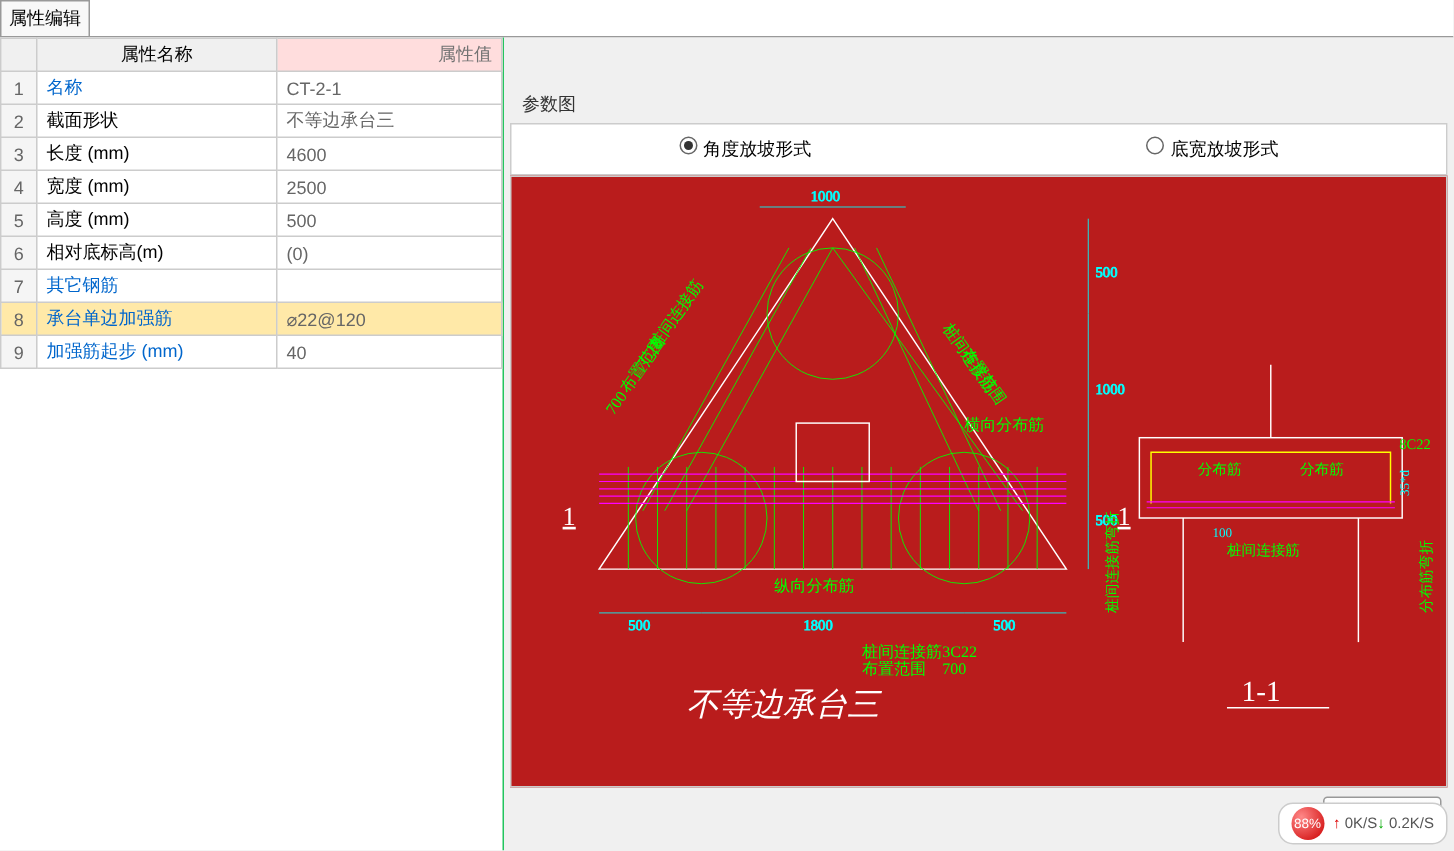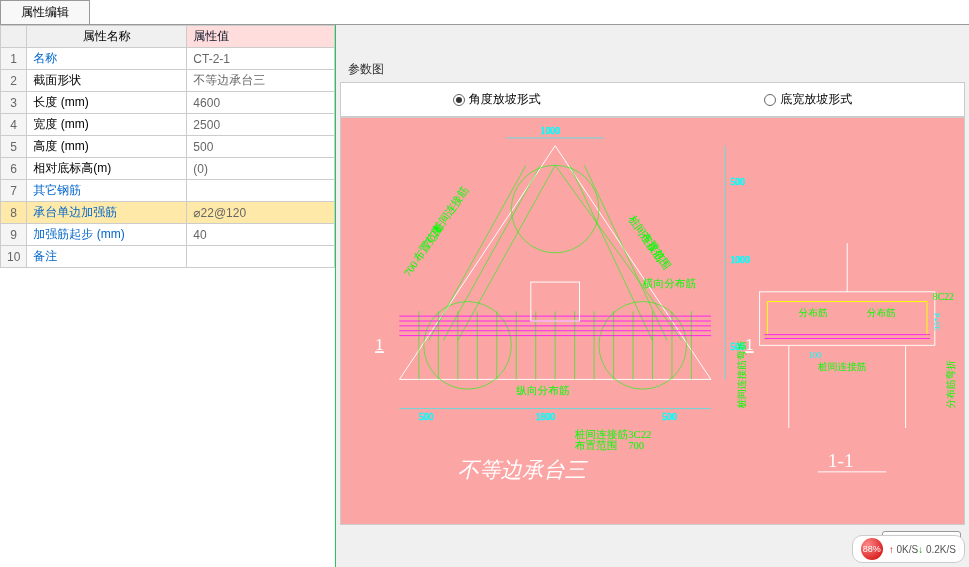--- a/index.html
+++ b/index.html
@@ -1,39 +1,39 @@
 <!DOCTYPE html>
 <html><head>
 <meta charset="utf-8">
 <style>
 * { box-sizing: border-box; margin: 0; padding: 0; }
 body { font-family: "Microsoft YaHei", SimSun, sans-serif; font-size: 12px; background: #f0f0f0; width: 969px; height: 567px; overflow: hidden; }
 .app { display: flex; flex-direction: column; height: 100%; }
 .tab-bar { background: #fff; border-bottom: 1px solid #999; padding: 0; }
-.tab { display: inline-block; padding: 3px 20px; border: 1px solid #999; border-bottom: none; background: #f8f8f8; cursor: pointer; }
+.tab { display: inline-block; padding: 3px 5px; border: 1px solid #999; border-bottom: none; background: #f8f8f8; cursor: pointer; }
 .main { display: flex; flex: 1; }
 .left-panel { width: 336px; background: #fff; border-right: 1px solid #22c55e; }
 .prop-table { width: 100%; border-collapse: collapse; }
 .prop-table th, .prop-table td { border: 1px solid #ccc; padding: 2px 6px; height: 18px; text-align: left; }
 .prop-table th { background: #f0f0f0; font-weight: normal; }
 .prop-table th.name-col { text-align: center; }
-.prop-table th.val-col { background: #fdd; color: #0f172a; text-align: left; margin-left: 42px; }
+.prop-table th.val-col { background: #fdd; color: #737373; text-align: right; margin-left: 42px; }
 .row-num { width: 24px; text-align: center !important; background: #f5f5f5; color: #666; }
 .name-cell { width: 160px; color: #0066cc; }
 .black-name { color: #000; }
 .val-cell { color: #666; }
 .selected-row td { background: #ffe9a8 !important; }
 .expand-icon { display: inline-block; width: 9px; height: 9px; border: 1px solid #888; text-align: center; line-height: 7px; font-size: 9px; margin-right: 4px; color: #555; }
 .right-panel { flex: 1; background: #f0f0f0; padding: 4px; display: flex; flex-direction: column; }
 .param-title { padding: 4px 8px; color: #333; margin-top: 28px; }
 .radio-bar { background: #fff; padding: 8px 0; display: flex; justify-content: space-around; border: 1px solid #ccc; }
-.radio-opt { display: flex; align-items: center; gap: 4px; cursor: pointer; font-family: Liberation Serif, serif; }
+.radio-opt { display: flex; gap: 4px; cursor: pointer; font-family: Liberation Serif, serif; }
 .radio-dot { width: 12px; height: 12px; border: 1px solid #666; border-radius: 50%; display: inline-flex; align-items: center; justify-content: center; }
 .radio-dot.checked::after { content: ''; width: 6px; height: 6px; background: #333; border-radius: 50%; }
-.diagram-area { flex: 1; background: #fca5a5; border: 1px solid #ccc; position: relative; overflow: hidden; }
+.diagram-area { flex: 1; background: #b91c1c; border: 1px solid #ccc; position: relative; overflow: hidden; }
 .btn-row { padding: 6px 4px; text-align: right; background: #f0f0f0; }
 .btn { padding: 3px 12px; border: 1px solid #999; background: linear-gradient(#fff,#e0e0e0); cursor: pointer; border-radius: 3px; }
 .status-widget { position: absolute; bottom: 4px; right: 4px; background: #fff; border: 1px solid #ccc; border-radius: 10px; padding: 2px 8px; display: flex; align-items: center; gap: 6px; font-size: 10px; }
 .status-badge { width: 22px; height: 22px; border-radius: 50%; background: radial-gradient(circle at 30% 30%, #f88, #c00); color: #fff; display: flex; align-items: center; justify-content: center; font-size: 9px; }
 .speed-col { display: flex; flex-direction: row; line-height: 11px; color: #555; }
 .arrow-up { color: #d00; }
 .arrow-down { color: #0a0; }
 svg text { font-family: SimSun, serif; }
 </style>
 </head>
@@ -91,25 +91,20 @@
             </tr>
             <tr class="selected-row">
               <td class="row-num">8</td>
               <td class="name-cell">承台单边加强筋</td>
               <td class="val-cell">⌀22@120</td>
             </tr>
             <tr>
               <td class="row-num">9</td>
               <td class="name-cell">加强筋起步 (mm)</td>
               <td class="val-cell">40</td>
-            </tr>
-            <tr>
-              <td class="row-num">10</td>
-              <td class="name-cell">备注</td>
-              <td class="val-cell"></td>
             </tr>
           </tbody>
       </table>
     </div>
     <div class="right-panel">
       <div class="param-title">参数图</div>
       <div class="radio-bar">
         <div class="radio-opt">
           <span class="radio-dot checked"></span>
           <span>角度放坡形式</span>

